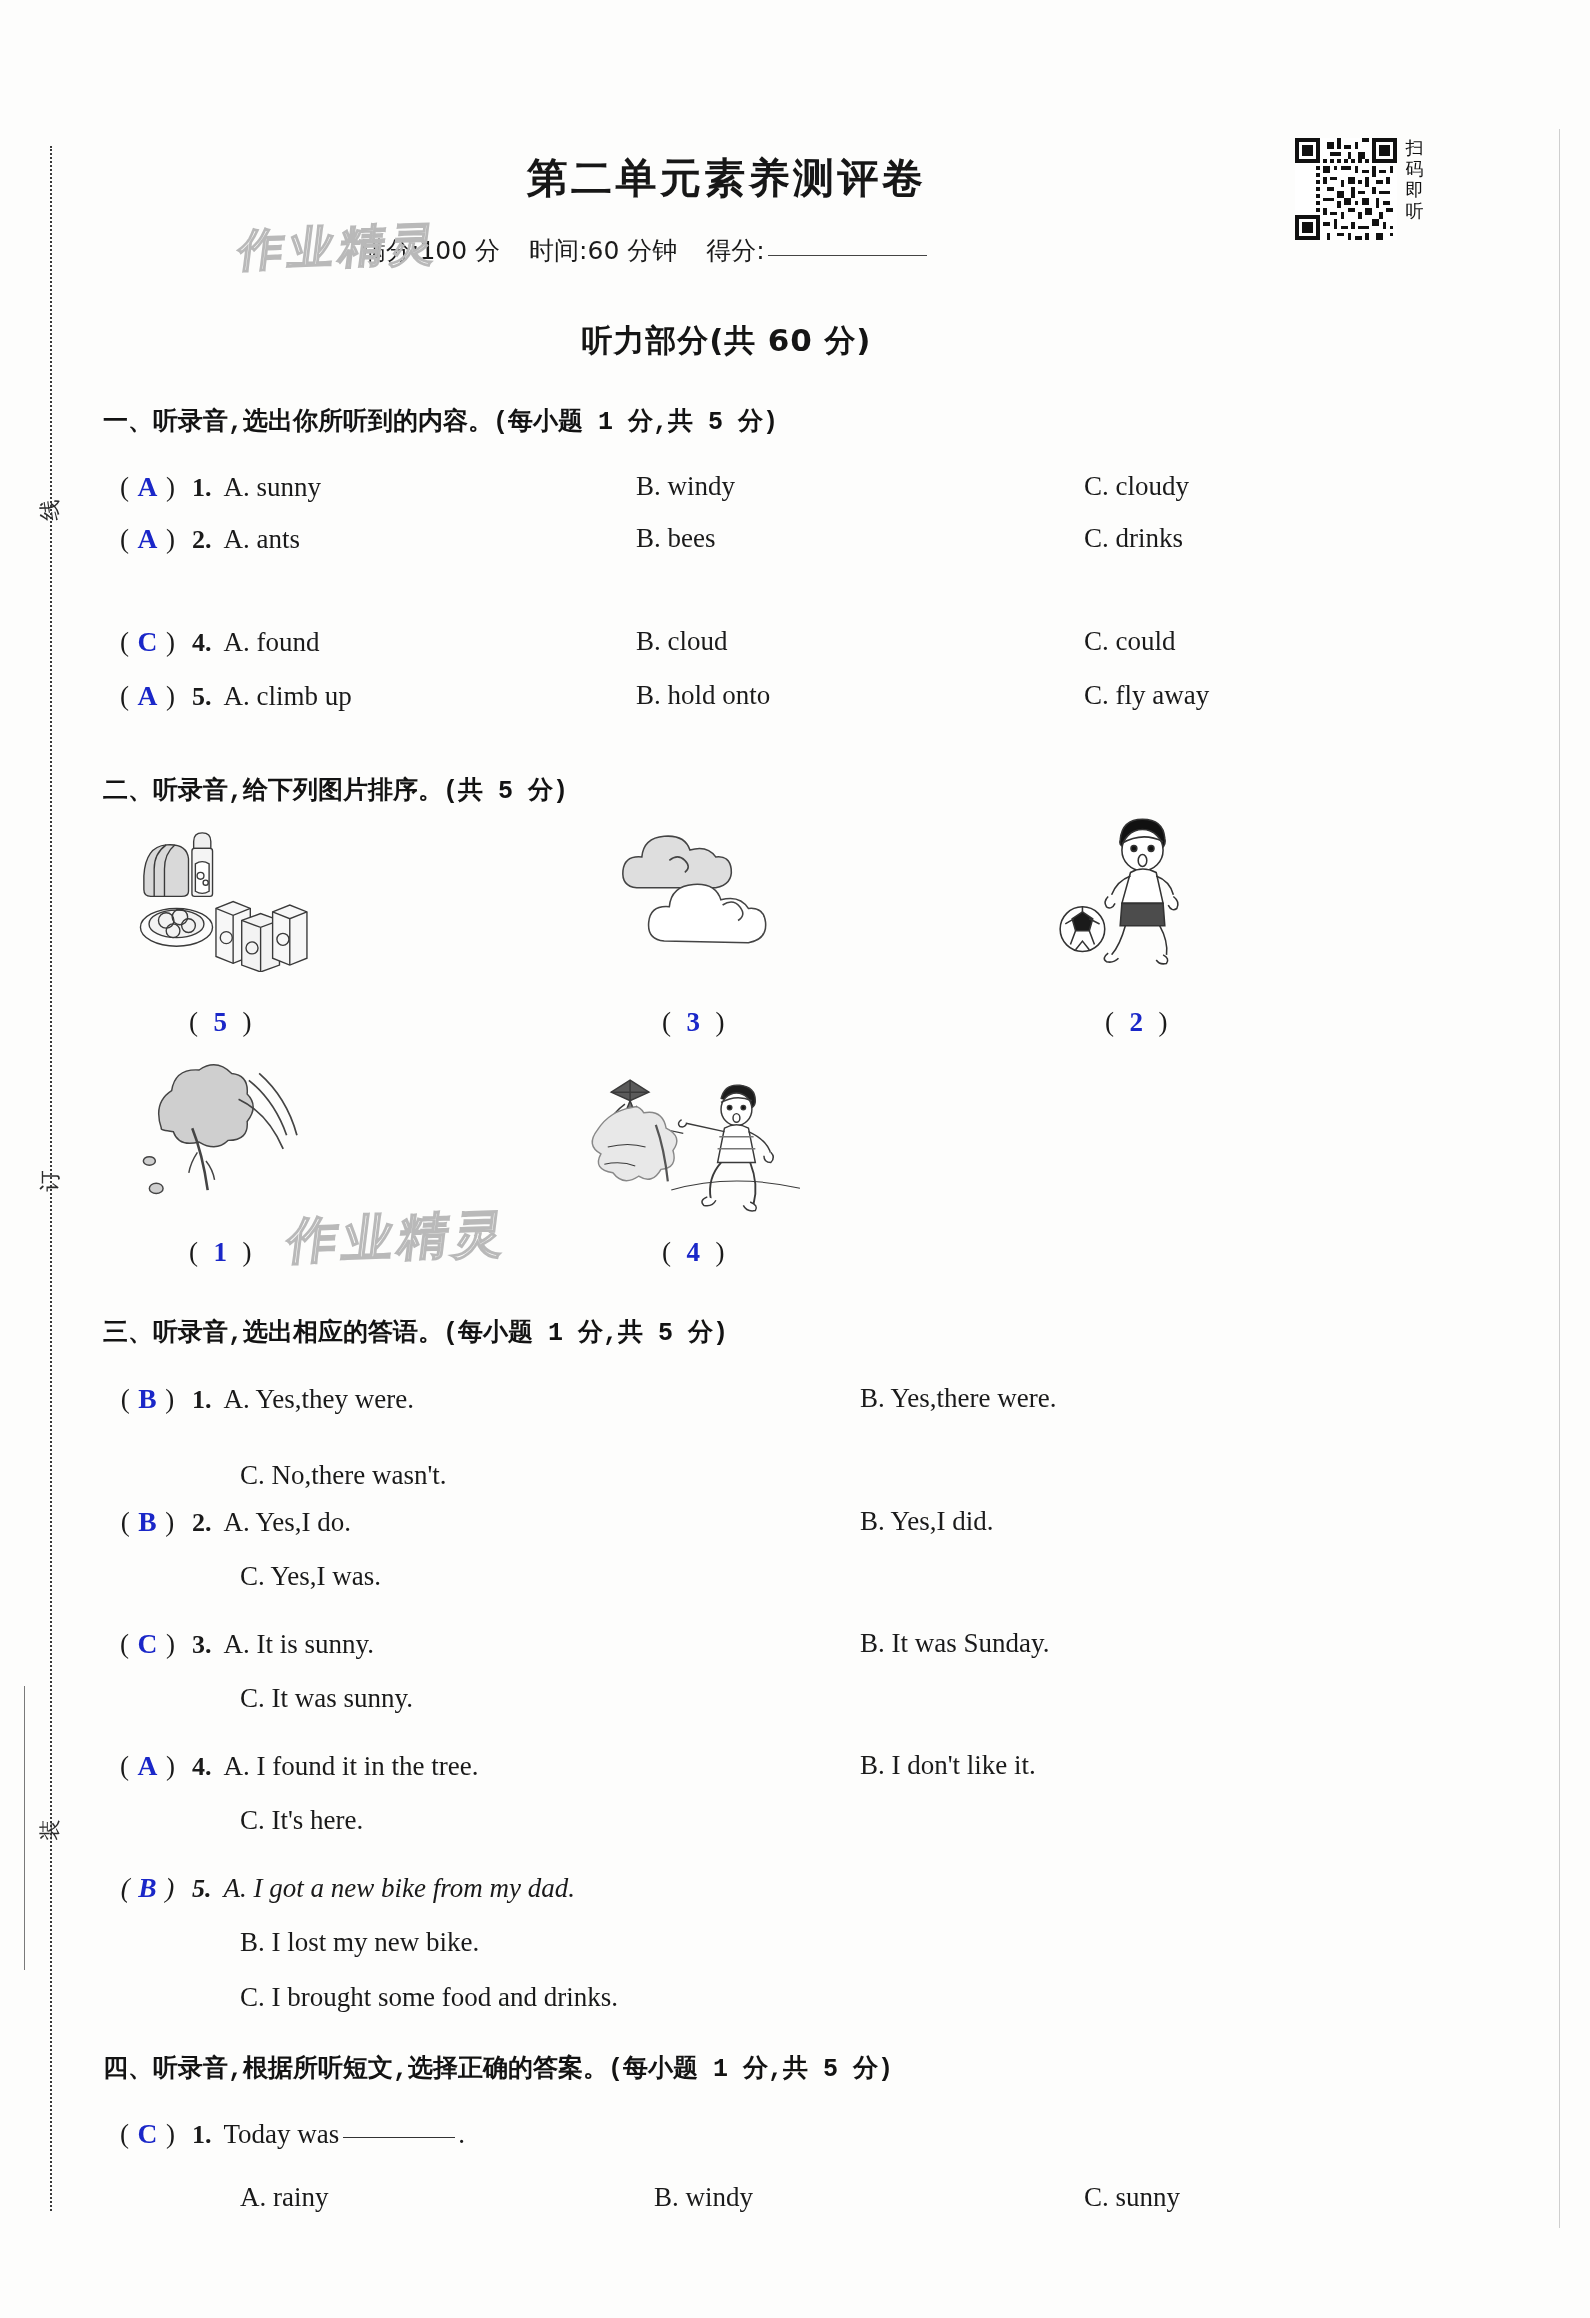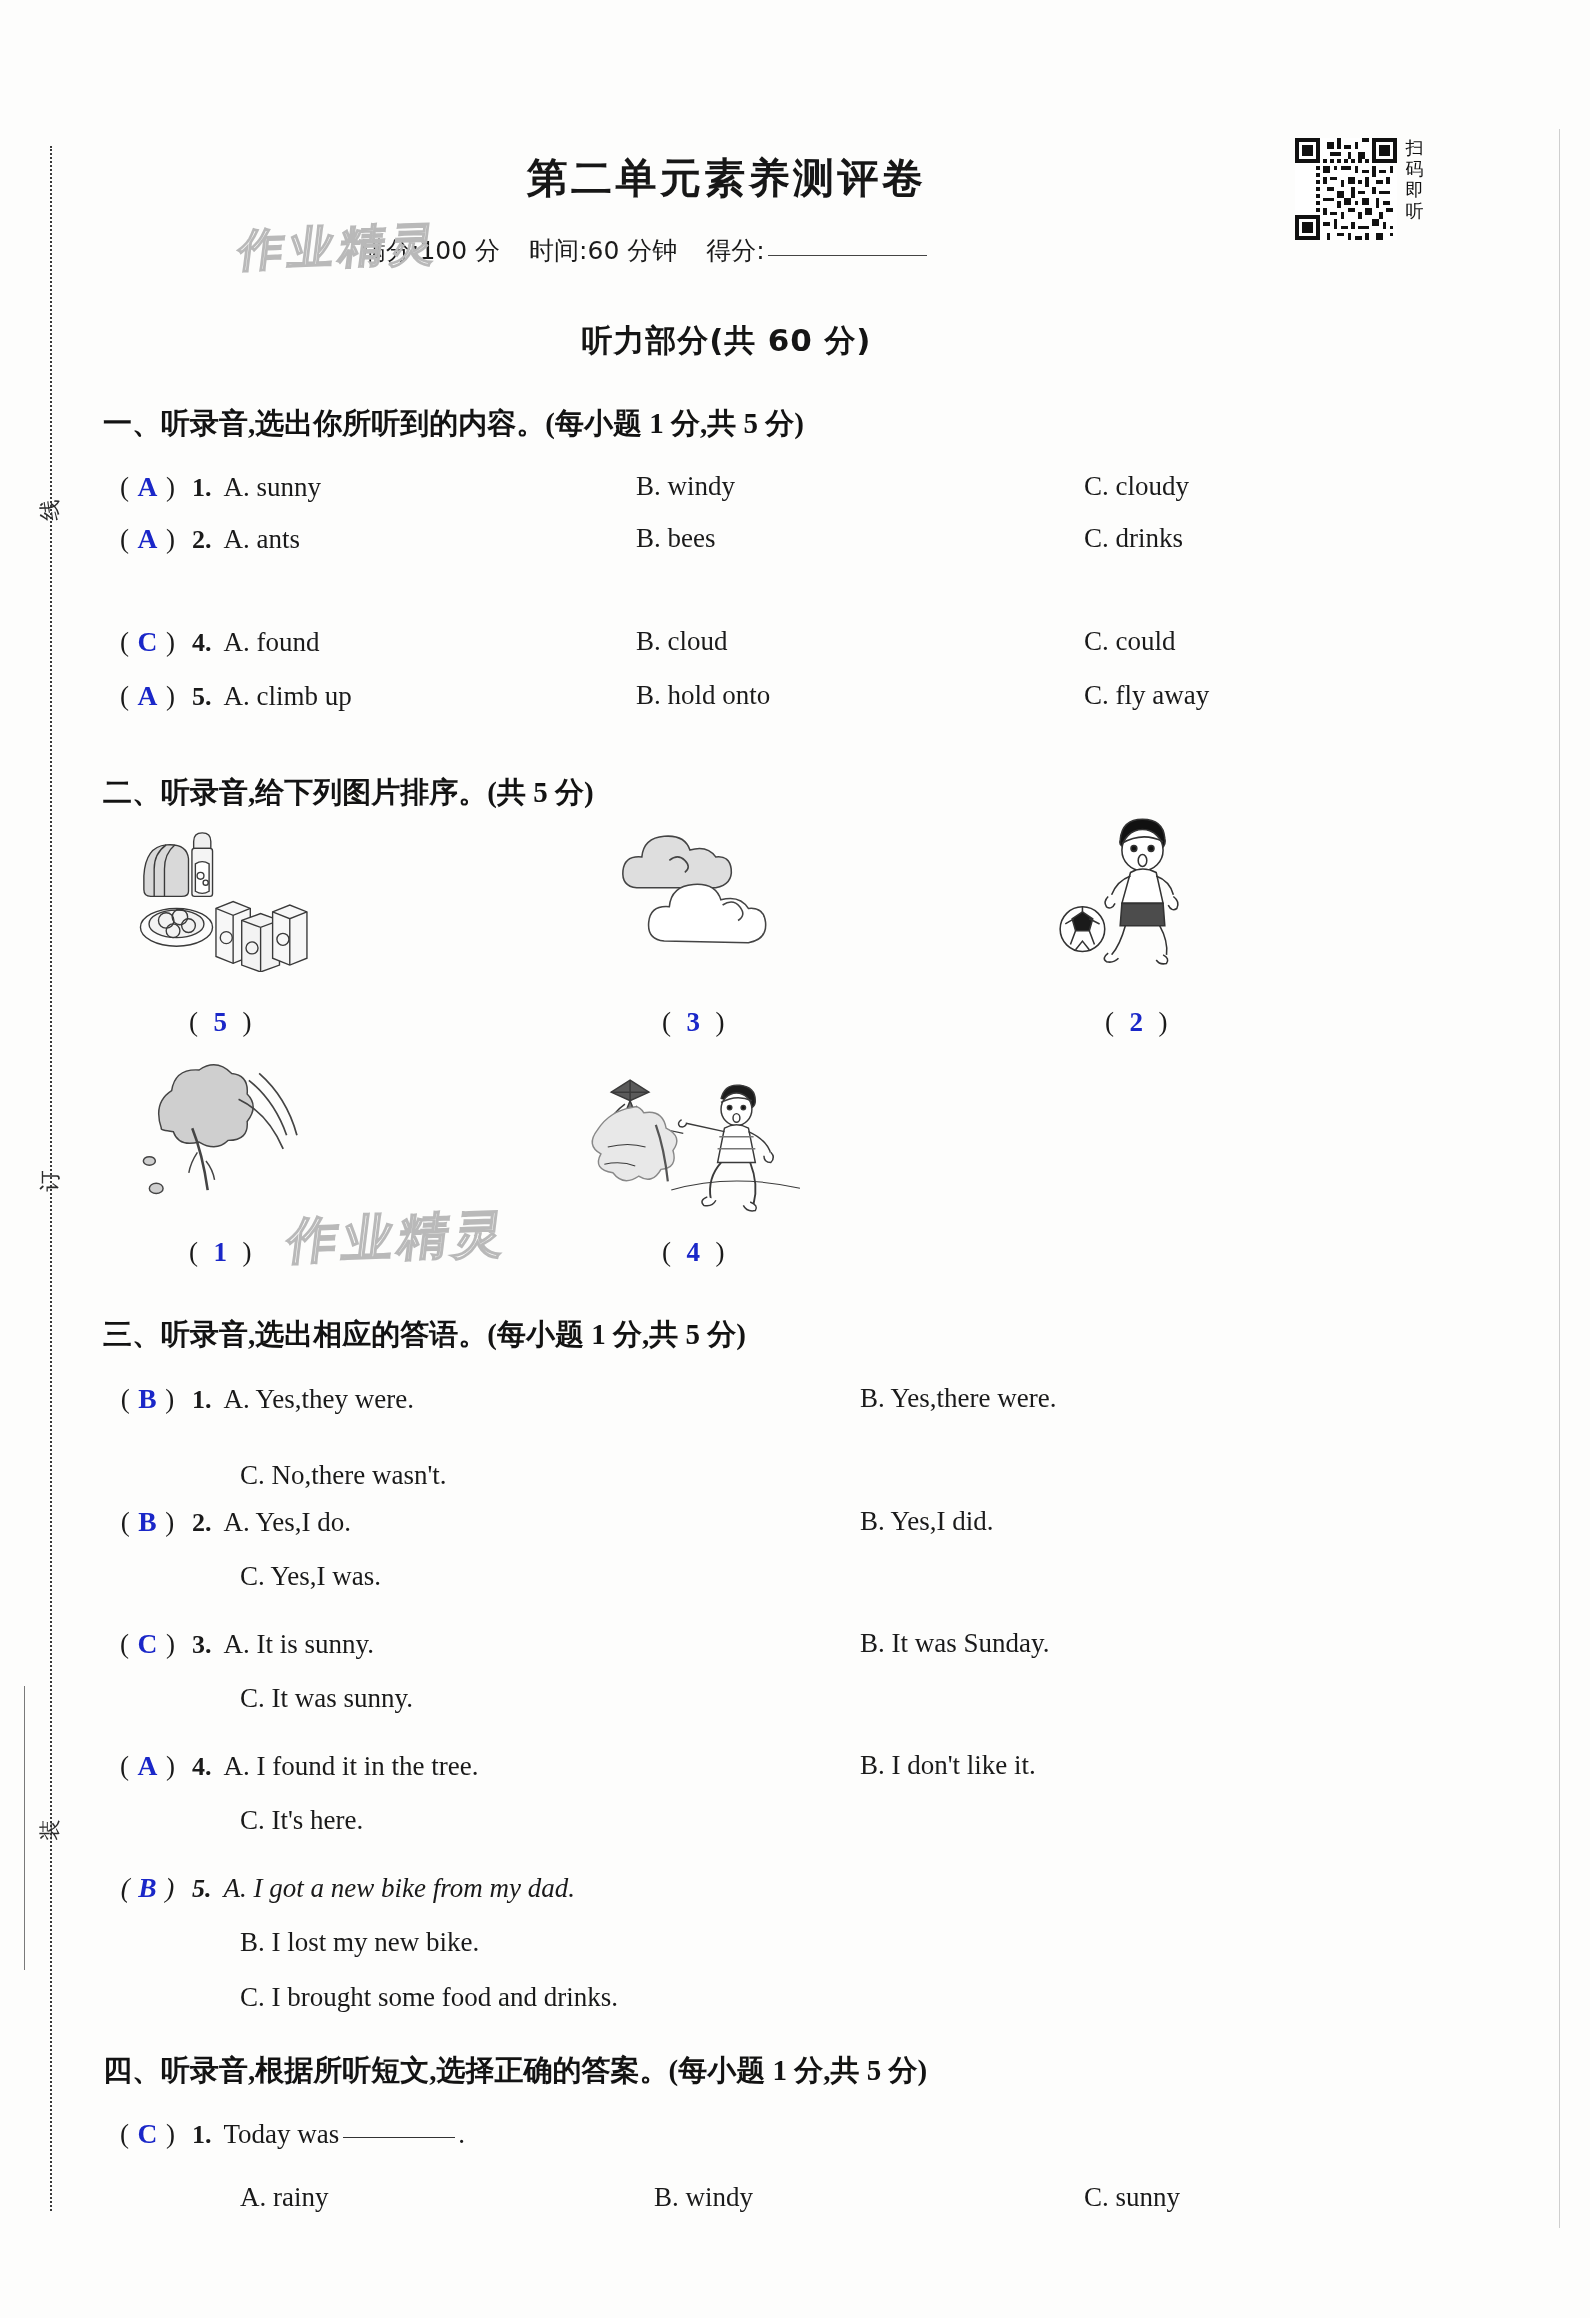--- a/index.html
+++ b/index.html
@@ -141,23 +141,23 @@
     text-align: center;
     font-family: "DejaVu Sans", sans-serif;
     font-weight: bold;
     font-size: 31px;
     letter-spacing: 0.9px;
     color: #151515;
   }
   .qhead {
     position: absolute;
     left: 0;
-    font-family: Liberation Serif, serif;
-    font-weight: bold;
-    font-size: 29px;
+    font-family: Liberation Mono, monospace;
+    font-weight: bold;
+    font-size: 25px;
     color: #131313;
     white-space: nowrap;
   }
 
   
   .qrow {
     position: absolute;
     left: 0;
     width: 1291px;
     font-size: 27px;

